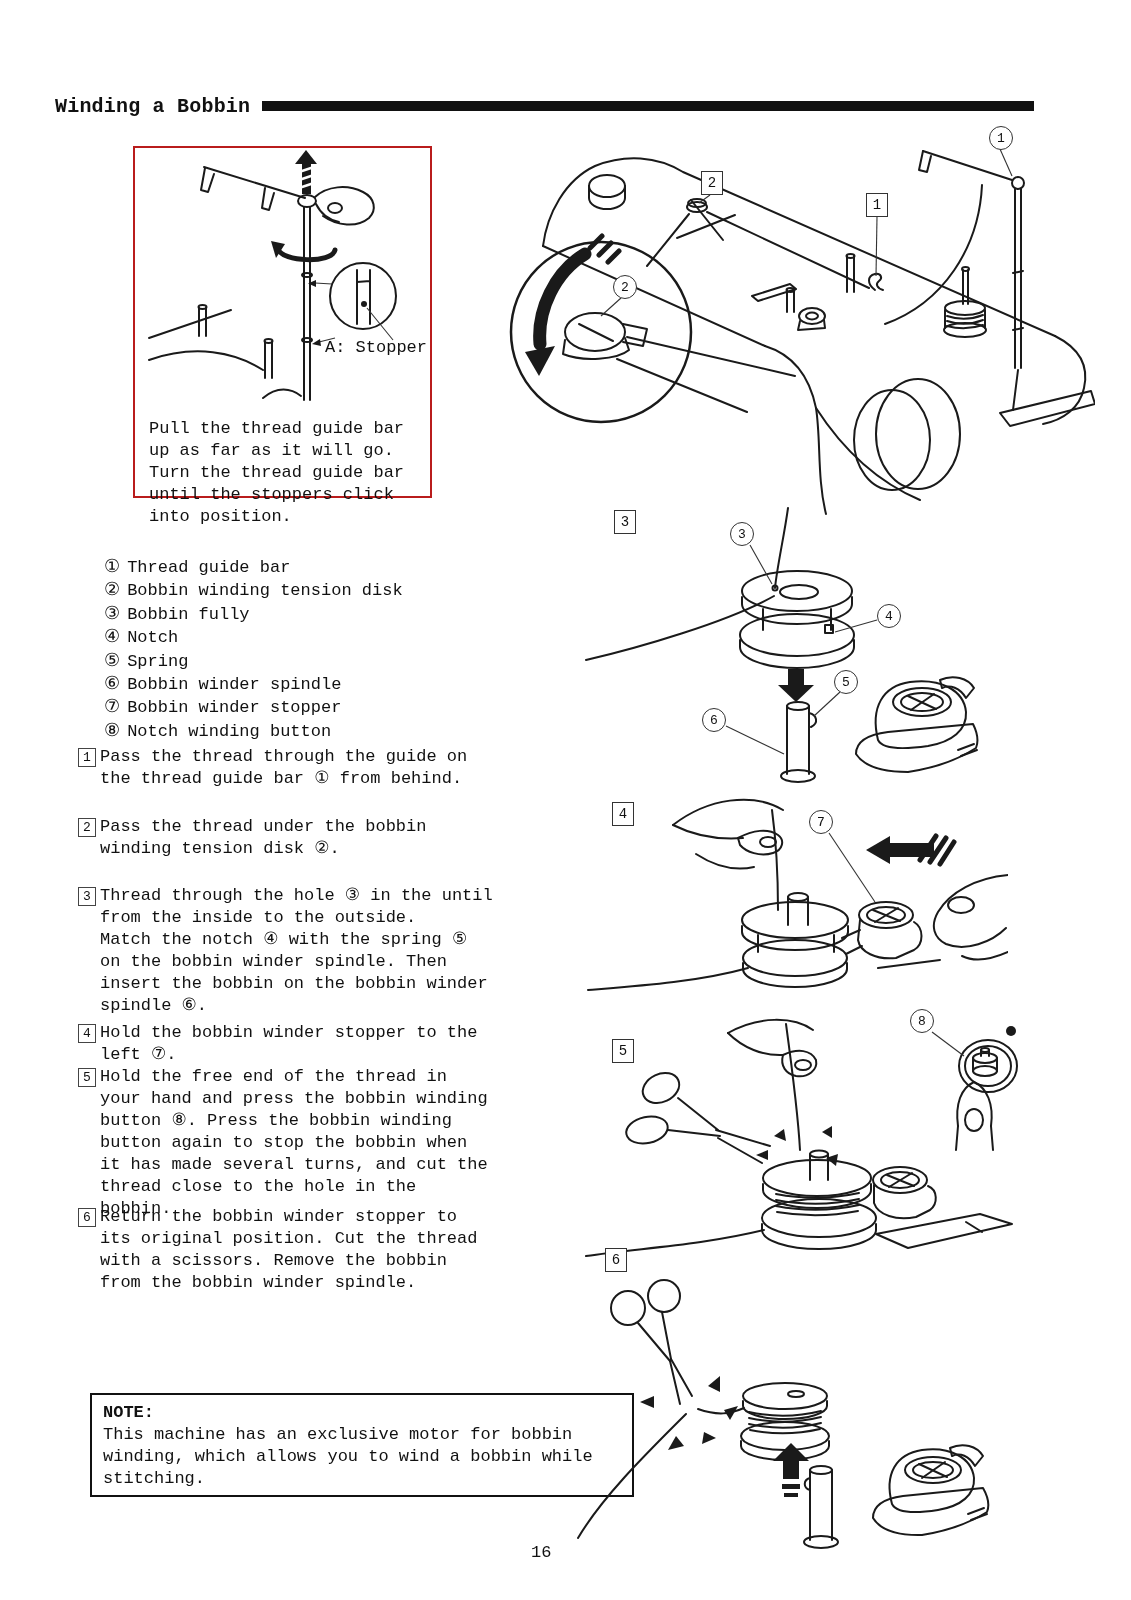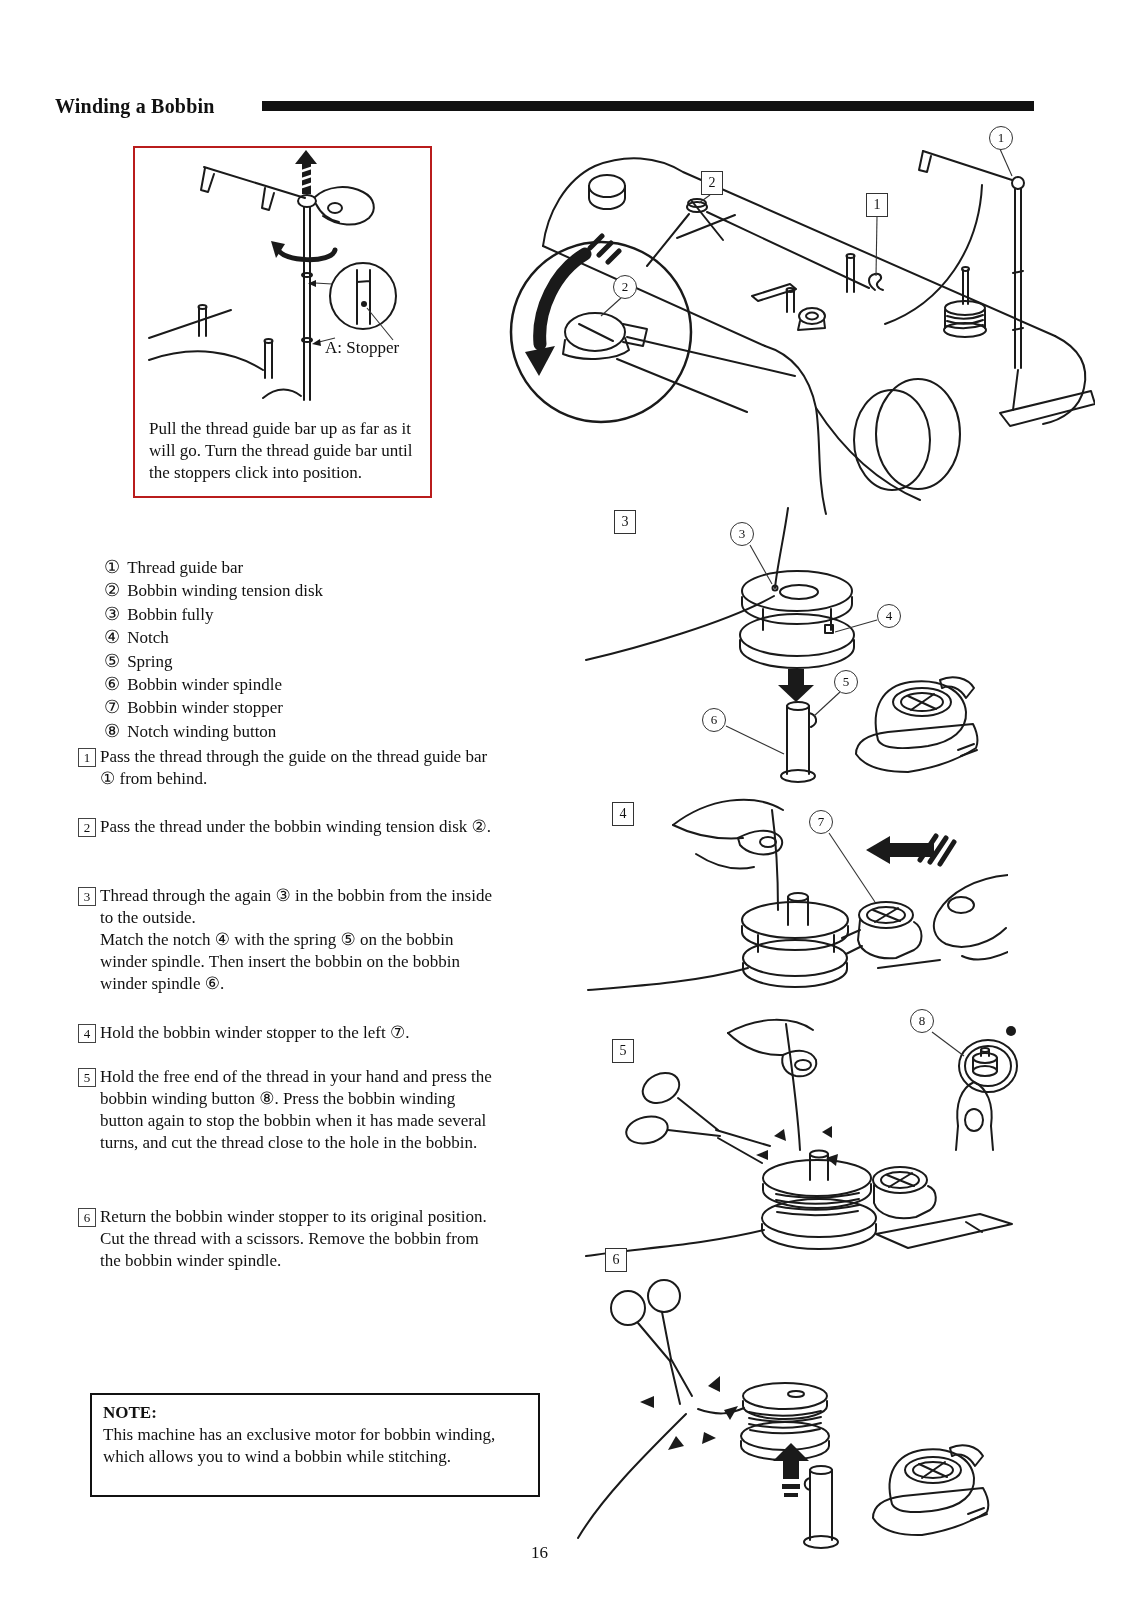--- a/index.html
+++ b/index.html
@@ -1,17 +1,17 @@
 <!DOCTYPE html>
 <html><head>
 <meta charset="utf-8">
 <style>
   html,body{margin:0;padding:0;background:#ffffff;}
   .page{position:relative;width:1131px;height:1600px;background:#fff;
-        font-family:Liberation Serif, serif;color:#111;overflow:hidden;}
+        font-family:Liberation Mono, monospace;color:#111;overflow:hidden;}
   .abs{position:absolute;}
   
   .title{font-size:20px;font-weight:bold;letter-spacing:.2px;}
   .title-rule{background:#111;}
   
   .figbox{border:2px solid #b91c1c;background:#fff;}
   .figcaption{font-size:17px;line-height:22px;}
   .stopper-label{font-size:17px;}
   
   .parts{font-size:17px;line-height:22.4px;}
@@ -185,21 +185,21 @@
   </div>
   <div class="step" style="top:816px;">
     <span class="stepnum">2</span>
     <div class="steptext">
         <p>Pass the thread under the bobbin winding tension disk ②.</p>
       </div>
   </div>
   <div class="step" style="top:885px;">
     <span class="stepnum">3</span>
     <div class="steptext">
-      <p>Thread through the again ③ in the bobbin from the inside to the outside.</p>
+      <p>Thread through the hole ③ in the until from the inside to the outside.</p>
       <p>Match the notch ④ with the spring ⑤ on the bobbin winder spindle. Then insert the bobbin on the bobbin winder spindle ⑥.</p>
     </div>
   </div>
   <div class="step" style="top:1022px;">
     <span class="stepnum">4</span>
     <div class="steptext">
         <p>Hold the bobbin winder stopper to the left ⑦.</p>
       </div>
   </div>
   <div class="step" style="top:1066px;">
@@ -208,21 +208,21 @@
         <p>Hold the free end of the thread in your hand and press the bobbin winding button ⑧. Press the bobbin winding button again to stop the bobbin when it has made several turns, and cut the thread close to the hole in the bobbin.</p>
       </div>
   </div>
   <div class="step" style="top:1206px;">
     <span class="stepnum">6</span>
     <div class="steptext">
       <p>Return the bobbin winder stopper to its original position. Cut the thread with a scissors. Remove the bobbin from the bobbin winder spindle.</p>
     </div>
   </div>
 
-  <div class="abs notebox" style="left:90px;top:1393px;width:450px;height:104px;">
+  <div class="abs notebox" style="left:90px;top:1393px;width:544px;height:104px;">
     <div class="notetitle">NOTE:</div>
     <div class="notetext">This machine has an exclusive motor for bobbin winding, which allows you to wind a bobbin while stitching.</div>
   </div>
 
   <div class="abs" style="left:578px;top:492px;width:420px;height:300px;">
     <svg width="420" height="300" viewBox="0 0 420 300">
       <g class="ln">
         <path d="M210,16 C206,45 199,75 197,96"></path>
         <ellipse cx="219" cy="99" rx="55" ry="20"></ellipse>
         <ellipse cx="221" cy="100" rx="19" ry="7"></ellipse>

